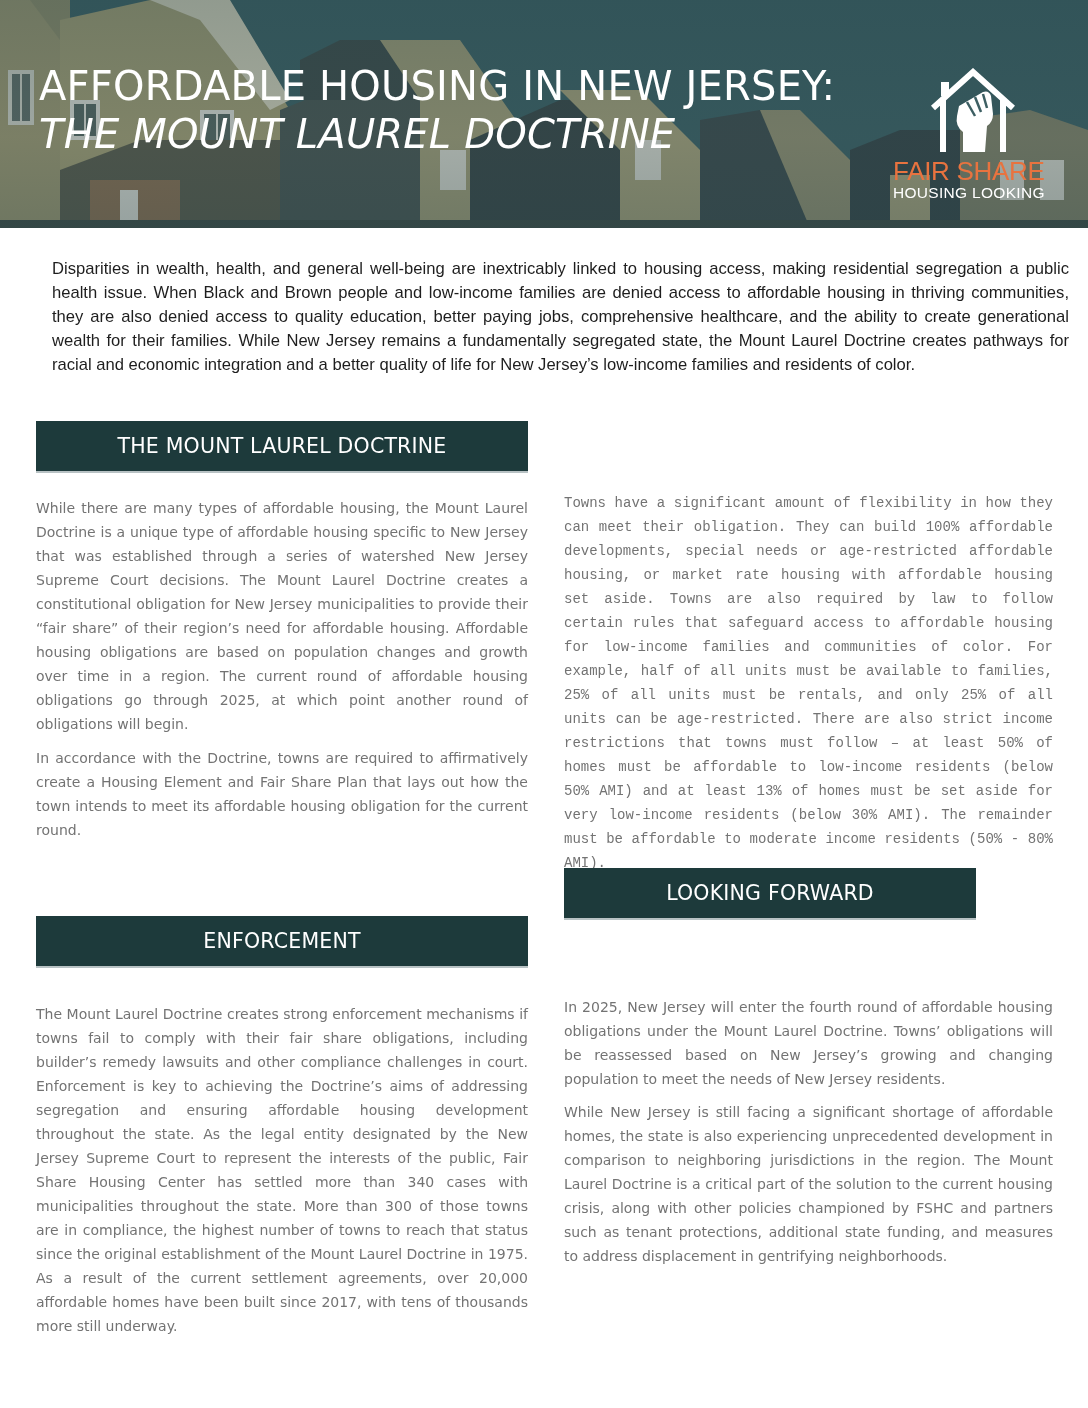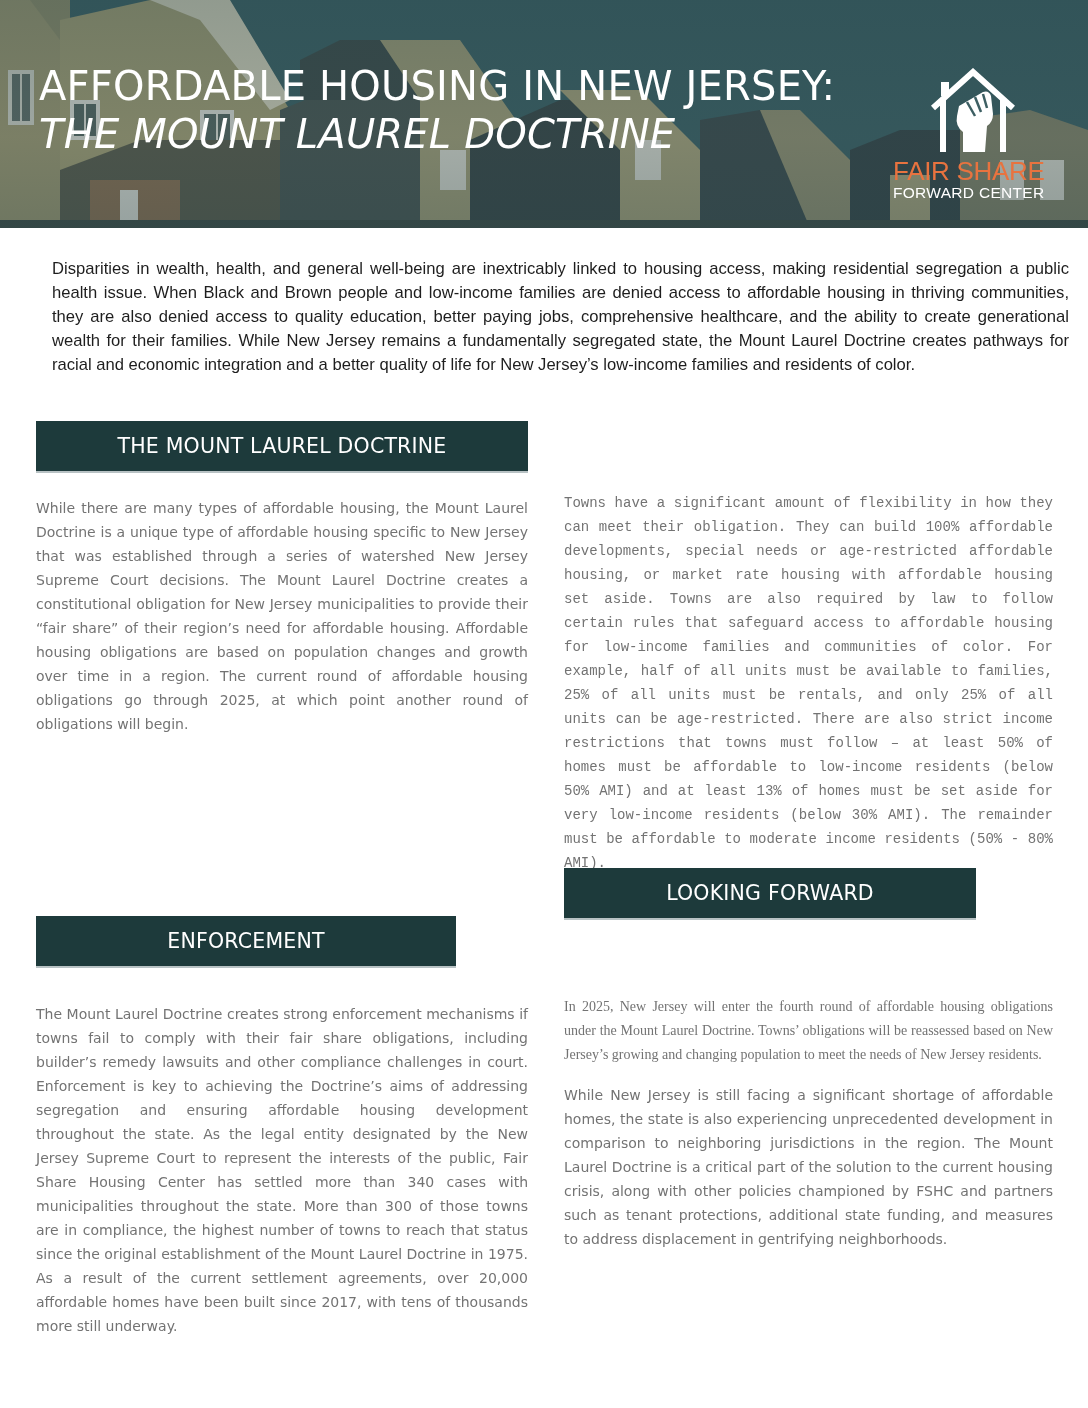--- a/index.html
+++ b/index.html
@@ -111,46 +111,47 @@
 
       <polyline points="10,40 50,4 90,40" fill="none" stroke="#ffffff" stroke-width="6" stroke-linejoin="miter"></polyline>
       <polyline points="20,32 20,84" fill="none" stroke="#ffffff" stroke-width="6"></polyline>
       <polyline points="80,32 80,84" fill="none" stroke="#ffffff" stroke-width="6"></polyline>
       <rect x="18" y="14" width="8" height="14" fill="#ffffff"></rect>
 
       <path d="M36,38 L60,24 Q66,22 68,28 L70,46 Q70,54 64,58 L62,84 L40,84 L40,64 Q32,58 34,48 Z" fill="#ffffff"></path>
       <path d="M44,34 L52,48 M52,29 L58,44 M60,26 L64,40" stroke="#3d5f63" stroke-width="2.5" fill="none"></path>
     </svg>
     <span class="brand1">FAIR SHARE</span>
-    <span class="brand2">FORWARD CENTER</span>
+    <span class="brand2">HOUSING LOOKING</span>
   </div>
 </header>
 
 <p class="intro">Disparities in wealth, health, and general well-being are inextricably linked to housing access, making residential segregation a public health issue. When Black and Brown people and low-income families are denied access to affordable housing in thriving communities, they are also denied access to quality education, better paying jobs, comprehensive healthcare, and the ability to create generational wealth for their families. While New Jersey remains a fundamentally segregated state, the Mount Laurel Doctrine creates pathways for racial and economic integration and a better quality of life for New Jersey’s low-income families and residents of color.</p>
 
 <div class="section-bar" style="left:36px; top:421px; width:492px;">
   <span>THE MOUNT LAUREL DOCTRINE</span>
 </div>
 
 <div class="col-text" style="left:36px; top:496px; width:492px;">
   <p>While there are many types of affordable housing, the Mount Laurel Doctrine is a unique type of affordable housing specific to New Jersey that was established through a series of watershed New Jersey Supreme Court decisions. The Mount Laurel Doctrine creates a constitutional obligation for New Jersey municipalities to provide their “fair share” of their region’s need for affordable housing. Affordable housing obligations are based on population changes and growth over time in a region. The current round of affordable housing obligations go through 2025, at which point another round of obligations will begin.</p>
+  <p>In accordance with the Doctrine, towns are required to affirmatively create a Housing Element and Fair Share Plan that lays out how the town intends to meet its affordable housing obligation for the current round.</p>
 </div>
 
 <div class="col-text" style="left:564px; top:491px; width:489px;font-family:Liberation Mono, monospace;">
   <p>Towns have a significant amount of flexibility in how they can meet their obligation. They can build 100% affordable developments, special needs or age-restricted affordable housing, or market rate housing with affordable housing set aside. Towns are also required by law to follow certain rules that safeguard access to affordable housing for low-income families and communities of color. For example, half of all units must be available to families, 25% of all units must be rentals, and only 25% of all units can be age-restricted. There are also strict income restrictions that towns must follow – at least 50% of homes must be affordable to low-income residents (below 50% AMI) and at least 13% of homes must be set aside for very low-income residents (below 30% AMI). The remainder must be affordable to moderate income residents (50% - 80% AMI).</p>
 </div>
 
-<div class="section-bar" style="left:36px; top:916px; width:420px;">
+<div class="section-bar" style="left:36px; top:916px; width:492px;">
   <span>ENFORCEMENT</span>
 </div>
 
 <div class="col-text" style="left:36px; top:995px; width:492px;margin-top:7px;">
   <p>The Mount Laurel Doctrine creates strong enforcement mechanisms if towns fail to comply with their fair share obligations, including builder’s remedy lawsuits and other compliance challenges in court. Enforcement is key to achieving the Doctrine’s aims of addressing segregation and ensuring affordable housing development throughout the state. As the legal entity designated by the New Jersey Supreme Court to represent the interests of the public, Fair Share Housing Center has settled more than 340 cases with municipalities throughout the state. More than 300 of those towns are in compliance, the highest number of towns to reach that status since the original establishment of the Mount Laurel Doctrine in 1975. As a result of the current settlement agreements, over 20,000 affordable homes have been built since 2017, with tens of thousands more still underway.</p>
 </div>
 
 <div class="section-bar" style="left:564px; top:868px; width:412px;">
   <span>LOOKING FORWARD</span>
 </div>
 
 <div class="col-text" style="left:564px; top:995px; width:489px;">
-  <p style="margin-bottom:16px;font-family:Liberation Serif, serif;">In 2025, New Jersey will enter the fourth round of affordable housing obligations under the Mount Laurel Doctrine. Towns’ obligations will be reassessed based on New Jersey’s growing and changing population to meet the needs of New Jersey residents.</p>
+  <p style="margin-bottom:9px;">In 2025, New Jersey will enter the fourth round of affordable housing obligations under the Mount Laurel Doctrine. Towns’ obligations will be reassessed based on New Jersey’s growing and changing population to meet the needs of New Jersey residents.</p>
   <p>While New Jersey is still facing a significant shortage of affordable homes, the state is also experiencing unprecedented development in comparison to neighboring jurisdictions in the region. The Mount Laurel Doctrine is a critical part of the solution to the current housing crisis, along with other policies championed by FSHC and partners such as tenant protections, additional state funding, and measures to address displacement in gentrifying neighborhoods.</p>
 </div>
 
 </body></html>

